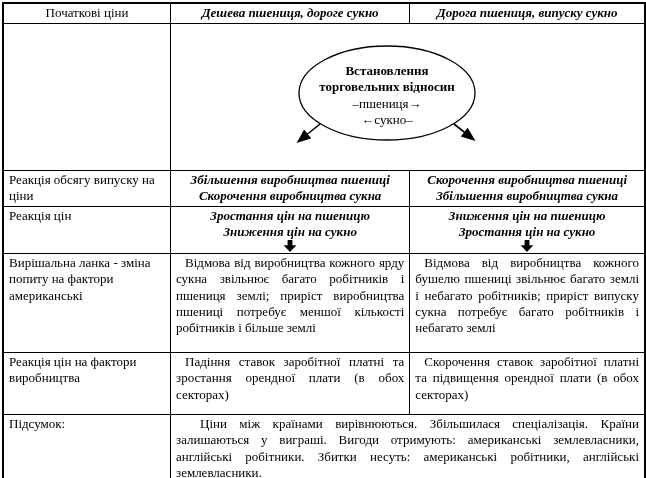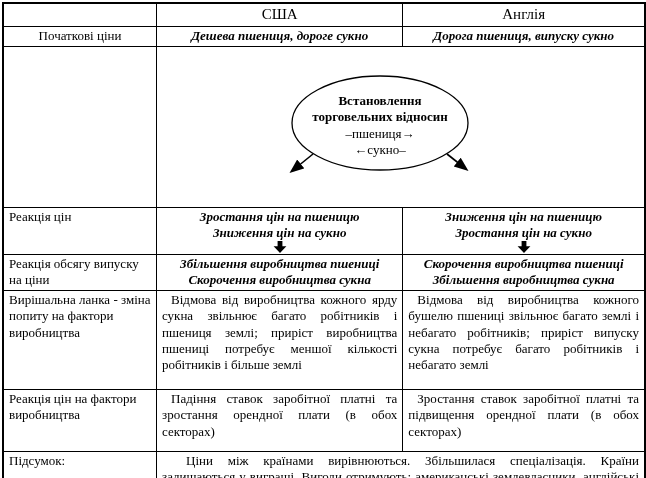--- a/index.html
+++ b/index.html
@@ -16,42 +16,37 @@
   td {
     border:1px solid #000; vertical-align:top;
     padding:1px 5px; font-size:13px; line-height:1.25;
     overflow:hidden; color:#000;
   }
   .hdr   { font-size:15px; text-align:center; }
   .ctr   { text-align:center; }
   .b     { font-weight:bold;font-style:italic; }
   .just  { text-align:justify; text-indent:9px; }
   .sum   { text-align:justify; text-indent:24px; }
-  .nopad { padding:16px; }
+  .nopad { padding:9px; }
   .arrow-wrap { text-align:center; line-height:0; }
   svg { display:block; }
   .dia  { margin:0 auto; }
 </style>
 </head>
 <body>
 
 <div class="page">
   <table class="doc">
     <colgroup>
       <col style="width:181px">
         <col style="width:232px">
         <col style="width:228px">
     </colgroup>
 
     <tbody>
-        <tr style="height:23px">
-      <td class="hdr"></td>
-      <td class="hdr">США</td>
-      <td class="hdr">Англія</td>
-    </tr>
 
     <tr style="height:20px">
       <td class="ctr">Початкові ціни</td>
       <td class="ctr b">Дешева пшениця, дороге сукно</td>
       <td class="ctr b">Дорога пшениця, випуску сукно</td>
     </tr>
 
     <tr style="height:130px">
       <td></td>
       <td colspan="2" class="nopad">
@@ -65,20 +60,32 @@
           <text x="207" y="42" text-anchor="middle" font-size="13" font-weight="bold">Встановлення</text>
           <text x="207" y="58" text-anchor="middle" font-size="13" font-weight="bold">торговельних відносин</text>
           <text x="207" y="75" text-anchor="middle" font-size="13">–пшениця→</text>
           <text x="207" y="91" text-anchor="middle" font-size="13">←сукно–</text>
           <line x1="140" y1="91" x2="119" y2="108" stroke="#000" stroke-width="1.6" marker-end="url(#ah)"></line>
           <line x1="274" y1="91" x2="293" y2="106" stroke="#000" stroke-width="1.6" marker-end="url(#ah)"></line>
         </svg>
       </td>
     </tr>
 
+    <tr style="height:36px">
+      <td>Реакція обсягу випуску на ціни</td>
+      <td class="ctr b">
+        <div>Збільшення виробництва пшениці</div>
+        <div>Скорочення виробництва сукна</div>
+      </td>
+      <td class="ctr b">
+        <div>Скорочення виробництва пшениці</div>
+        <div>Збільшення виробництва сукна</div>
+      </td>
+    </tr>
+
     <tr style="height:47px">
       <td>Реакція цін</td>
       <td class="ctr b">
         <div>Зростання цін на пшеницю</div>
         <div>Зниження цін на сукно</div>
         <div class="arrow-wrap">
           <svg width="14" height="12" viewBox="0 0 14 12" style="display:inline-block">
             <path d="M4.6 0 h4.8 v5.2 h4 L7 12 0.6 5.2 h4 z" fill="#000"></path>
           </svg>
         </div>
@@ -87,42 +94,30 @@
         <div>Зниження цін на пшеницю</div>
         <div>Зростання цін на сукно</div>
         <div class="arrow-wrap">
           <svg width="14" height="12" viewBox="0 0 14 12" style="display:inline-block">
             <path d="M4.6 0 h4.8 v5.2 h4 L7 12 0.6 5.2 h4 z" fill="#000"></path>
           </svg>
         </div>
       </td>
     </tr>
 
-    <tr style="height:36px">
-      <td>Реакція обсягу випуску на ціни</td>
-      <td class="ctr b">
-        <div>Збільшення виробництва пшениці</div>
-        <div>Скорочення виробництва сукна</div>
-      </td>
-      <td class="ctr b">
-        <div>Скорочення виробництва пшениці</div>
-        <div>Збільшення виробництва сукна</div>
-      </td>
-    </tr>
-
     <tr style="height:99px">
-      <td>Вирішальна ланка - зміна попиту на фактори виробництва</td>
+      <td>Вирішальна ланка - зміна попиту на фактори американські</td>
       <td class="just">Відмова від виробництва кожного ярду сукна звільнює багато робітників і пшениця землі; приріст виробництва пшениці потребує меншої кількості робітників і більше землі</td>
       <td class="just">Відмова від виробництва кожного бушелю пшениці звільнює багато землі  і небагато робітників; приріст випуску сукна потребує багато робітників і небагато землі</td>
     </tr>
 
     <tr style="height:62px">
       <td>Реакція цін на фактори виробництва</td>
       <td class="just">Падіння ставок заробітної платні та зростання орендної плати (в обох секторах)</td>
-      <td class="just">Зростання ставок заробітної платні та підвищення орендної плати (в обох секторах)</td>
+      <td class="just">Скорочення ставок заробітної платні та підвищення орендної плати (в обох секторах)</td>
     </tr>
 
     <tr style="height:60px">
       <td>Підсумок:</td>
       <td colspan="2" class="sum">Ціни між країнами вирівнюються. Збільшилася спеціалізація. Країни залишаються у виграші. Вигоди отримують: американські землевласники, англійські робітники. Збитки несуть: американські робітники, англійські землевласники.</td>
     </tr>
   </tbody>
     </table>
 </div>
 

